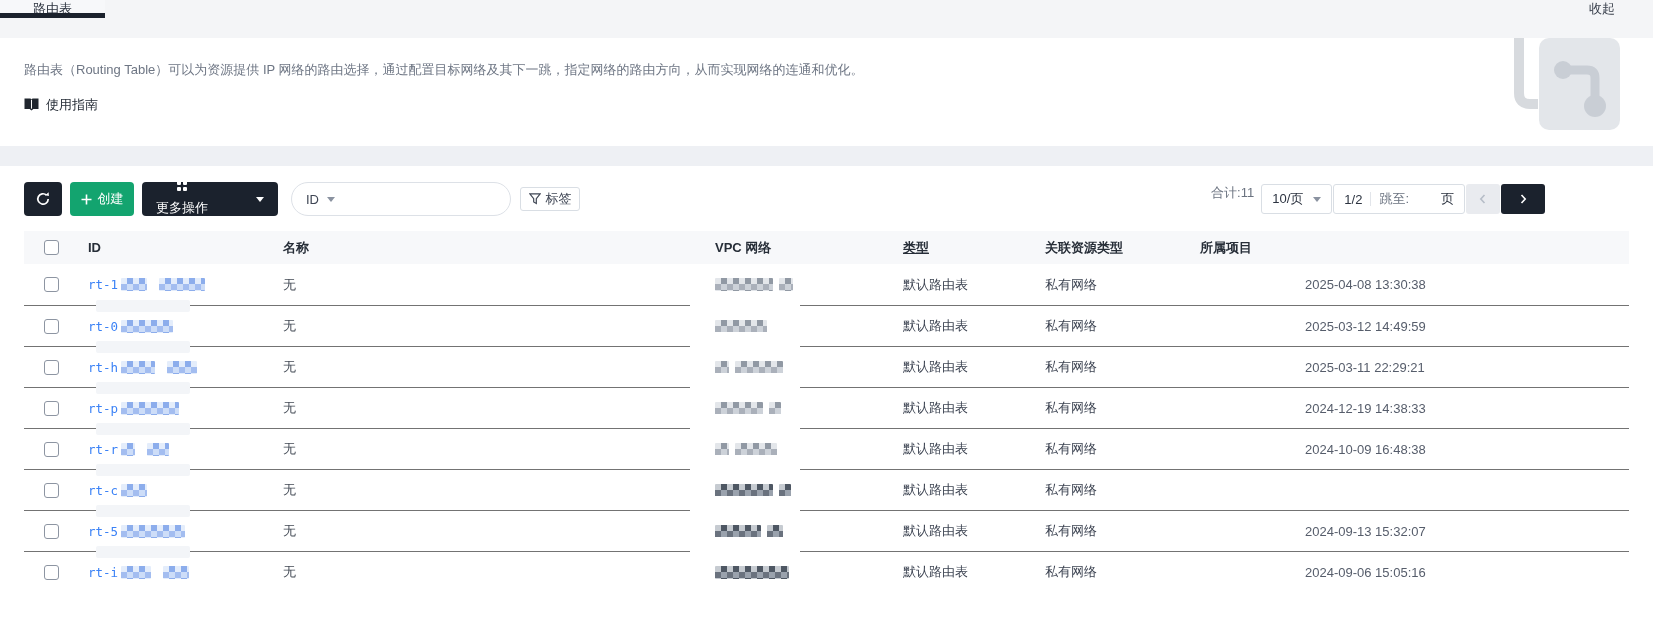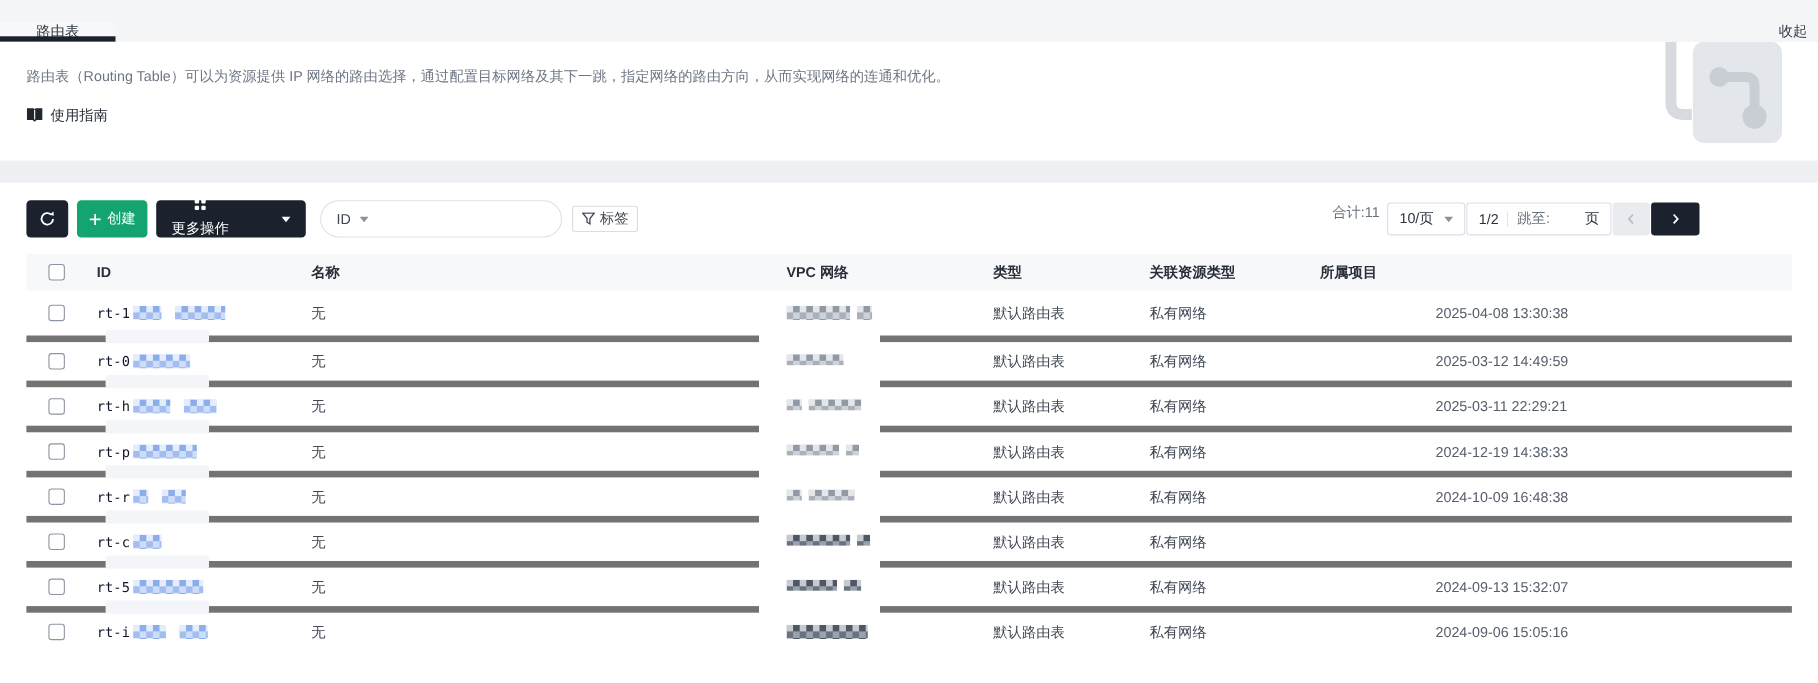--- a/index.html
+++ b/index.html
@@ -1,22 +1,22 @@
 <!DOCTYPE html>
 <html><head>
 <meta charset="utf-8">
 <style>
   * { margin:0; padding:0; box-sizing:border-box; }
   html,body { width:1653px; height:621px; overflow:hidden;
     font-family:"Liberation Sans","DejaVu Sans",sans-serif; font-size:13px;
     background:#eef0f4; color:#3f4654; }
 
   
-  .tabbar { height:38px; background:#f4f5f7; display:flex; align-items:flex-end;
-    justify-content:space-between; padding-right:10px; position:relative; }
+  .tabbar { height:38px; background:#f4f5f7; display:flex; align-items:flex-start;
+    justify-content:space-between; padding-right:38px; position:relative; }
   .tab { width:105px; background:#f7f8fa; display:flex; align-items:center; justify-content:center;
     color:#2b323e; position:relative; cursor:pointer; }
   .tab .underline { position:absolute; left:0; right:0; bottom:0; height:5px; background:#1b222d; }
   .collapse-link { display:flex; align-items:center; color:#3a414d; cursor:pointer; }
 
   
   .intro-card { background:#fff; padding:22px 24px 20px; position:relative; height:108px; }
   .intro-desc { color:#6e7684; line-height:1.6; max-width:1200px; }
   .guide-row { margin-top:15px; display:flex; align-items:center; gap:7px; color:#262d37; cursor:pointer; width:fit-content; }
   .watermark { position:absolute; top:0; right:30px; width:112px; height:108px; overflow:hidden; pointer-events:none; }
@@ -60,29 +60,29 @@
     align-items:center; justify-content:center; }
   .pg-prev { background:#e9ebef; cursor:default; }
   .pg-next { background:#1b222d; cursor:pointer; width:44px; }
 
   
   .table-wrap { margin:0 24px; }
   .t-grid { display:grid; grid-template-columns:64px 195px 432px 188px 142px 155px 105px 1fr; align-items:center; }
   .t-head { background:#f7f8fa; height:33px; color:#272e38; font-weight:700; }
   .t-head .cell, .t-row .cell { padding-left:20px; }
   .t-head .cell.chk, .t-row .cell.chk { padding-left:20px; }
-  .t-row { height:41px; border-top:6px solid #737373; position:relative; }
+  .t-row { height:41px; border-top:1px solid #737373; position:relative; }
   .t-row:first-child { border-top:none; }
   
   .t-row:not(:last-child)::before { content:""; position:absolute; left:72px; bottom:-7px;
     width:94px; height:12px; background:#f3f5f8; border-radius:2px; z-index:3; }
   .t-row:not(:last-child)::after { content:""; position:absolute; left:666px; bottom:-12px;
     width:110px; height:26px; background:#fff; z-index:3; }
 
-  .id-link { color:#0f172a; font-family:"DejaVu Sans Mono","Liberation Mono",monospace;
+  .id-link { color:#3b82f6; font-family:"DejaVu Sans Mono","Liberation Mono",monospace;
     font-size:12.5px; cursor:pointer; display:inline-flex; align-items:center; gap:3px; }
   .cell-name { color:#434a55; }
   .cell-type, .cell-assoc { color:#3f4654; }
   .cell-time { color:#565d6b; }
 
   .pxb { display:inline-block; height:13px; border-radius:1px; vertical-align:-2px; }
   .pxb + .pxb { margin-left:6px; }
   .pxb-blue { background:conic-gradient(#8cadec 25%,#cdddf8 0 50%,#a3bdf0 0 75%,#e4edfb 0) 0 0/12px 12px; }
   .pxb-gray { background:conic-gradient(#9199a4 25%,#cdd2d9 0 50%,#aab0ba 0 75%,#e3e6ea 0) 0 0/12px 12px; }
   .pxb-dark { background:conic-gradient(#4e5763 25%,#9aa2ad 0 50%,#6a727e 0 75%,#c6cbd1 0) 0 0/12px 12px; }
@@ -194,21 +194,21 @@
   </div>
 
   <div class="table-wrap">
     <div class="t-grid t-head">
       <div class="cell chk">
           <input type="checkbox" style="">
         </div>
       <div class="cell" style="padding-left:0;">ID</div>
       <div class="cell" style="padding-left:0;">名称</div>
       <div class="cell" style="padding-left:0;">VPC 网络</div>
-      <div class="cell" style="padding-left:0;">类型</div>
+      <div class="cell" style="padding-left:0;text-decoration:underline;">类型</div>
       <div class="cell" style="padding-left:0;">关联资源类型</div>
       <div class="cell" style="padding-left:0;">所属项目</div>
     </div>
     <div>
     <div class="t-grid t-row">
       <div class="cell chk">
             <input type="checkbox" style="">
           </div>
       <div class="cell" style="padding-left:0;">
         <span class="id-link">

